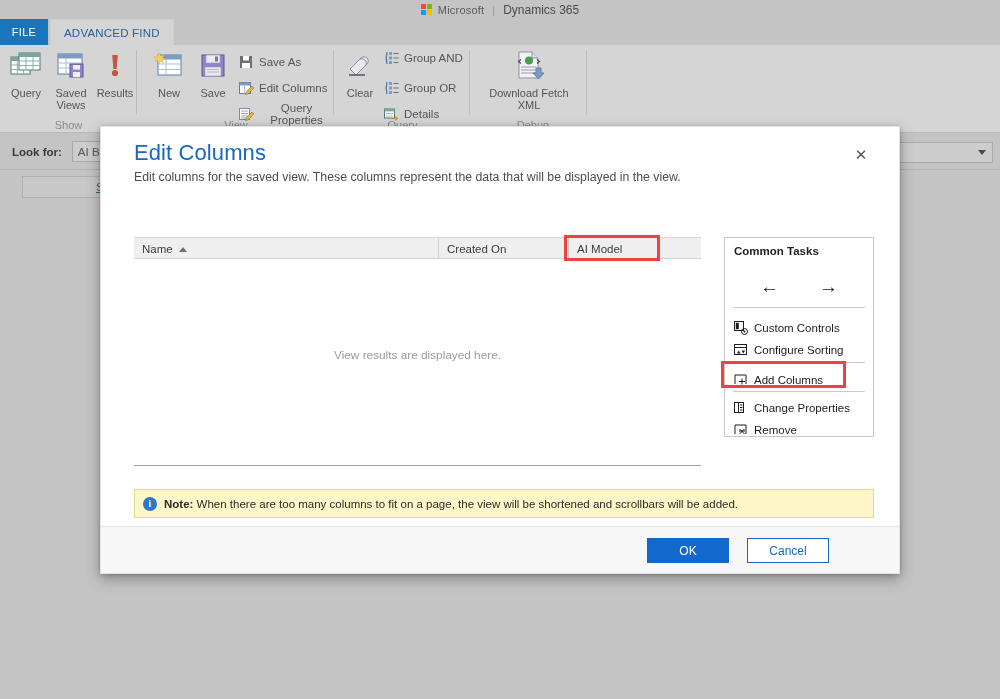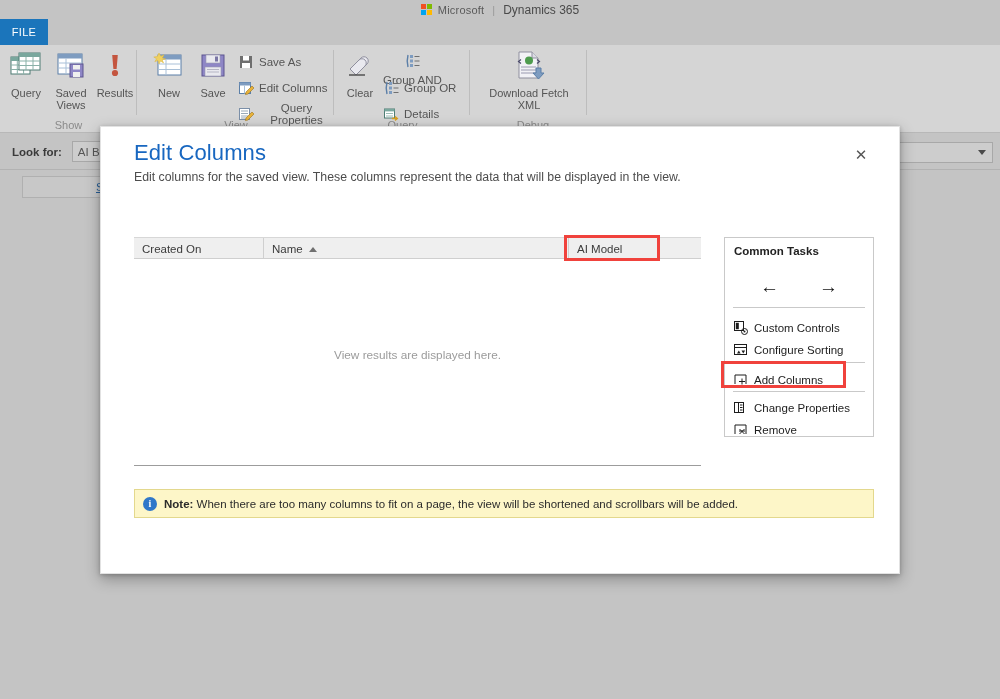--- a/index.html
+++ b/index.html
@@ -208,20 +208,21 @@
         <i></i>
         <i></i>
       </span>
     <span class="brand-ms">Microsoft</span>
     <span class="brand-sep">|</span>
     <span class="brand-app">Dynamics 365</span>
   </div>
 
   <div class="tabstrip">
     <div class="tab-file">FILE</div>
+    <div class="tab-adv">ADVANCED FIND</div>
   </div>
 
   <div class="ribbon">
 
     <div class="rgroup" style="left:0; width:137px;">
       <div class="bigbtn" style="left:3px;">
         <span class="ic">
           <svg width="32" height="28" viewBox="0 0 32 28">
             <rect x="1" y="5" width="19" height="17" fill="#fff" stroke="#4e7d74"></rect>
             <rect x="1" y="5" width="19" height="4" fill="#79a79d"></rect>
@@ -334,21 +335,21 @@
       <div class="bigbtn" style="left:2px;">
         <span class="ic">
           <svg width="30" height="26" viewBox="0 0 30 26">
             <path d="M5 16 L16 5 a4 4 0 0 1 6 6 L11 22 z" fill="#e9e9ef" stroke="#8f8f9e"></path>
             <path d="M14 7 a4 4 0 0 1 6 6" fill="none" stroke="#8f8f9e"></path>
             <line x1="4" y1="22" x2="20" y2="22" stroke="#4a4a4a" stroke-width="1.4"></line>
           </svg>
         </span>
         <span class="lbl">Clear</span>
       </div>
-      <div class="smallbtn" style="left:48px; top:8px;flex-direction:column;">
+      <div class="smallbtn" style="left:48px; top:2px;">
         <span class="ic">
           <svg width="15" height="14" viewBox="0 0 15 14">
             <path d="M3 1 q-1.6 6 0 12" fill="none" stroke="#5b7fa8" stroke-width="1.4"></path>
             <rect x="5" y="1" width="3" height="3" fill="#7e9cc0"></rect>
               <line x1="9.5" y1="2.5" x2="14.5" y2="2.5" stroke="#6f6f6f"></line>
             <rect x="5" y="5.5" width="3" height="3" fill="#7e9cc0"></rect>
               <line x1="9.5" y1="7" x2="14.5" y2="7" stroke="#6f6f6f"></line>
             <rect x="5" y="10" width="3" height="3" fill="#7e9cc0"></rect>
               <line x1="9.5" y1="11.5" x2="14.5" y2="11.5" stroke="#6f6f6f"></line>
           </svg>
@@ -417,26 +418,26 @@
 </div>
 
 <div class="modal">
 
   <div class="modal-title">Edit Columns</div>
   <div class="modal-sub">Edit columns for the saved view. These columns represent the data that will be displayed in the view.</div>
   <div class="modal-close">✕</div>
 
   <div class="grid">
     <div class="grid-head">
-      <div class="gh-cell" style="width:130px;">
-        <span>Created On</span>
-      </div>
       <div class="gh-cell" style="width:305px;">
         <span>Name</span>
         <span class="sort-asc"></span>
+      </div>
+      <div class="gh-cell" style="width:130px;">
+        <span>Created On</span>
       </div>
       <div class="gh-cell" style="width:90px;">
         <span>AI Model</span>
       </div>
       <div class="gh-cell last" style="width:42px;"></div>
     </div>
     <div class="grid-body">
       <span class="grid-empty">View results are displayed here.</span>
     </div>
   </div>
@@ -517,13 +518,17 @@
 
   <div class="hl-rect" style="left:620px; top:234px; width:125px; height:27px;"></div>
 
   <div class="modal-divider"></div>
 
   <div class="notebar">
     <span class="note-ic">i</span>
     <span class="note-txt"><b>Note:</b><span> When there are too many columns to fit on a page, the view will be shortened and scrollbars will be added.</span></span>
   </div>
 
+  <div class="modal-footer">
+    <div class="btn btn-ok">OK</div>
+    <div class="btn btn-cancel">Cancel</div>
+  </div>
 </div>
 
 </body></html>

